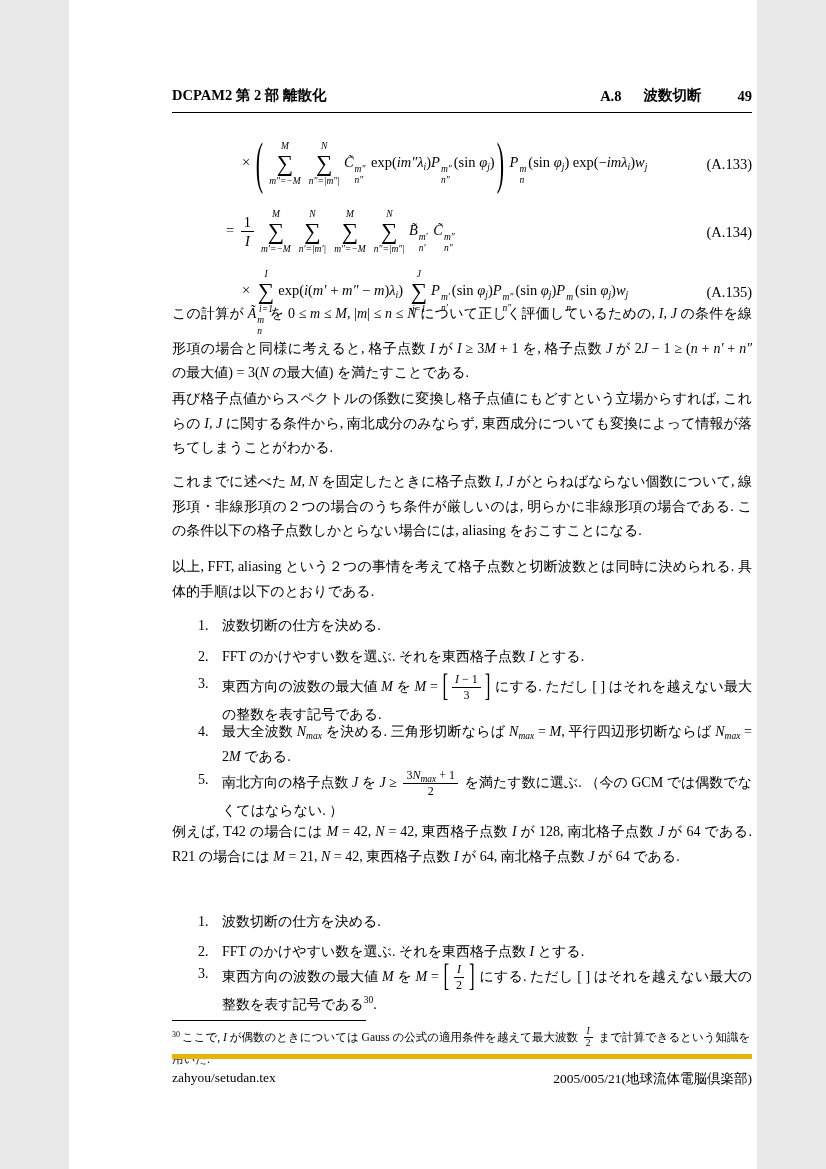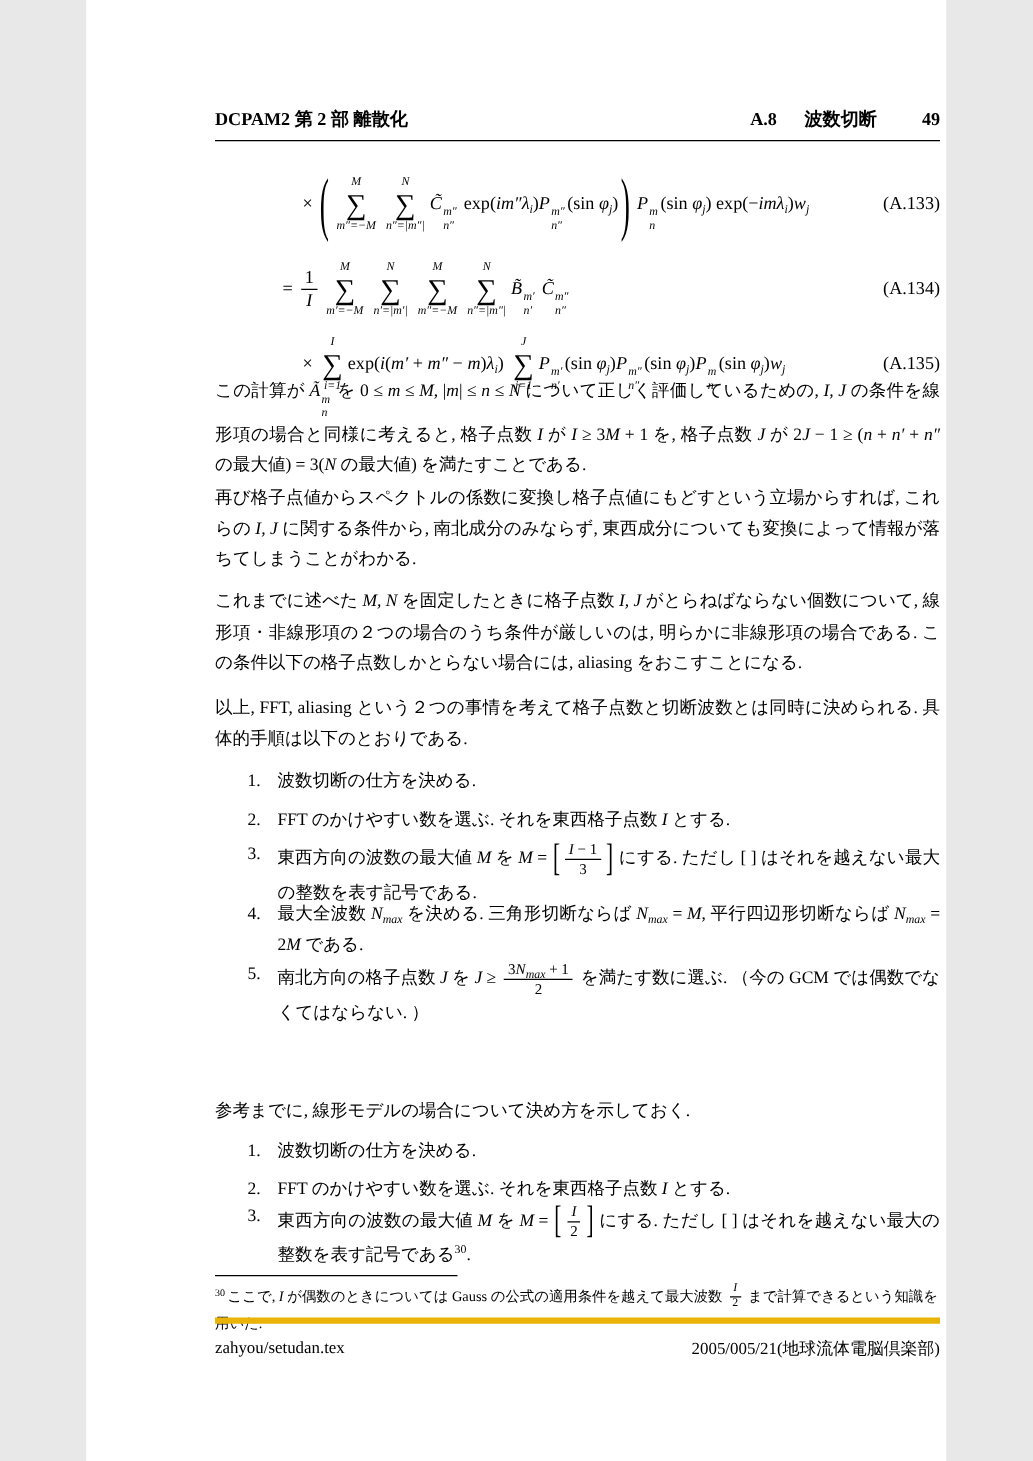--- a/index.html
+++ b/index.html
@@ -170,21 +170,21 @@
     <span class="lt">最大全波数 <span class="it">N</span><span class="sb">max</span> を決める. 三角形切断ならば <span class="it">N</span><span class="sb">max</span> = <span class="it">M</span>, 平行四辺形切断ならば <span class="it">N</span><span class="sb">max</span> = 2<span class="it">M</span> である.</span>
   </div>
   <div class="blk li l1i5">
     <span class="ln">5.</span>
     <span class="lt">南北方向の格子点数 <span class="it">J</span> を <span class="it">J</span> ≥ <span class="frac">
           <span class="fn">3<span class="it">N</span><span class="sb">max</span> + 1</span>
           <span class="fd">2</span>
         </span> を満たす数に選ぶ. （今の GCM では偶数でなくてはならない. ）</span>
   </div>
 
-  <div class="blk para p6">参考までに, 線形モデルの場合について決め方を示しておく.</div>
+  <div class="blk para p5">例えば, T42 の場合には <span class="it">M</span> = 42, <span class="it">N</span> = 42, 東西格子点数 <span class="it">I</span> が 128, 南北格子点数 <span class="it">J</span> が 64 である. R21 の場合には <span class="it">M</span> = 21, <span class="it">N</span> = 42, 東西格子点数 <span class="it">I</span> が 64, 南北格子点数 <span class="it">J</span> が 64 である.</div>
 
   <div class="blk li l2i1">
     <span class="ln">1.</span>
     <span class="lt">波数切断の仕方を決める.</span>
   </div>
   <div class="blk li l2i2">
     <span class="ln">2.</span>
     <span class="lt">FFT のかけやすい数を選ぶ. それを東西格子点数 <span class="it">I</span> とする.</span>
   </div>
   <div class="blk li l2i3">

